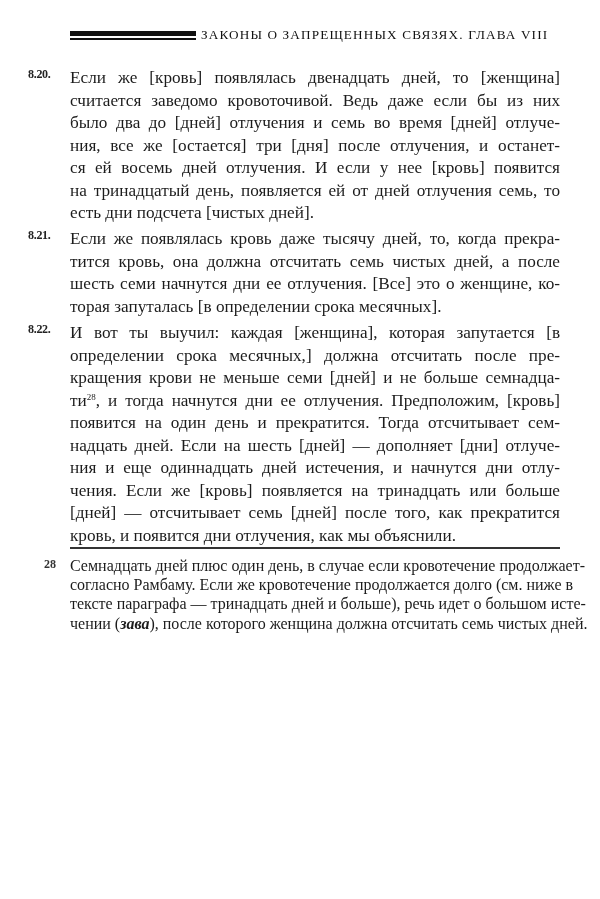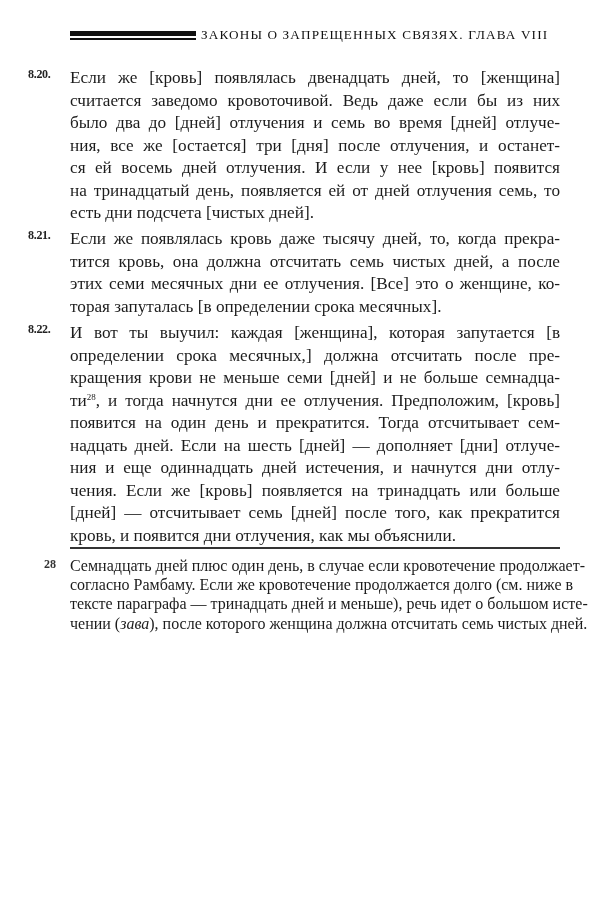--- a/index.html
+++ b/index.html
@@ -26,21 +26,21 @@
   }
   .para-text .line { display: block; text-align: justify; text-align-last: justify; white-space: nowrap; }
   .para-text .line.last { text-align-last: left; }
   sup { font-size: 9px; line-height: 0; vertical-align: 6px; }
   .fn-rule { position: absolute; left: 70px; top: 547px; width: 490px; height: 1.5px; background: #333; }
   .footnote { position: absolute; left: 44px; top: 556px; width: 516px; }
   .fn-num { position: absolute; left: 0; top: 1px; font-size: 12px; font-weight: bold; color: #333; }
   .fn-text { margin-left: 26px; font-size: 16px; line-height: 19.2px; color: #1c1c1c; }
   .fn-text .line { display: block; text-align: justify; text-align-last: justify; white-space: nowrap; }
   .fn-text .line.last { text-align-last: left; }
-  em { font-style: italic; }
+  em { font-style: italic; font-weight: bold; }
 </style>
 </head>
 <body>
 
 <div class="header">
   <div class="rule-thick"></div>
   <div class="rule-thin"></div>
   <div class="running-head">ЗАКОНЫ О ЗАПРЕЩЕННЫХ СВЯЗЯХ. ГЛАВА VIII</div>
 </div>
 
@@ -55,21 +55,21 @@
     <span class="line">на тринадцатый день, появляется ей от дней отлучения семь, то</span>
     <span class="line last">есть дни подсчета [чистых дней].</span>
   </div>
 </div>
 
 <div class="para" style="top:228px;">
   <div class="para-num">8.21.</div>
   <div class="para-text">
     <span class="line">Если же появлялась кровь даже тысячу дней, то, когда прекра-</span>
     <span class="line">тится кровь, она должна отсчитать семь чистых дней, а после</span>
-    <span class="line">этих семи месячных дни ее отлучения. [Все] это о женщине, ко-</span>
+    <span class="line">шесть семи начнутся дни ее отлучения. [Все] это о женщине, ко-</span>
     <span class="line last">торая запуталась [в определении срока месячных].</span>
   </div>
 </div>
 
 <div class="para" style="top:322px;">
   <div class="para-num">8.22.</div>
   <div class="para-text">
     <span class="line">И вот ты выучил: каждая [женщина], которая запутается [в</span>
     <span class="line">определении срока месячных,] должна отсчитать после пре-</span>
     <span class="line">кращения крови не меньше семи [дней] и не больше семнадца-</span>
@@ -83,16 +83,16 @@
   </div>
 </div>
 
 <div class="fn-rule"></div>
 
 <div class="footnote">
   <div class="fn-num">28</div>
   <div class="fn-text">
     <span class="line">Семнадцать дней плюс один день, в случае если кровотечение продолжает-</span>
     <span class="line">согласно Рамбаму. Если же кровотечение продолжается долго (см. ниже в</span>
-    <span class="line">тексте параграфа — тринадцать дней и меньше), речь идет о большом исте-</span>
+    <span class="line">тексте параграфа — тринадцать дней и больше), речь идет о большом исте-</span>
     <span class="line last"><span>чении (</span><em>зава</em><span>), после которого женщина должна отсчитать семь чистых дней.</span></span>
   </div>
 </div>
 
 </body></html>

